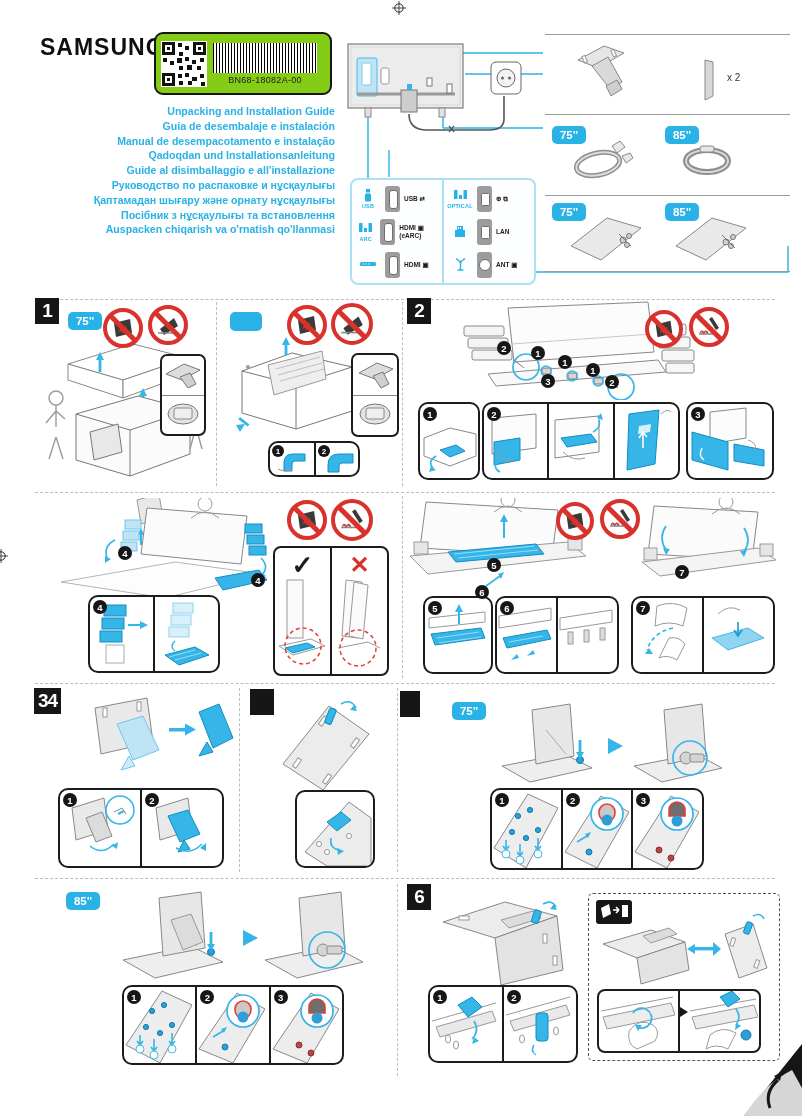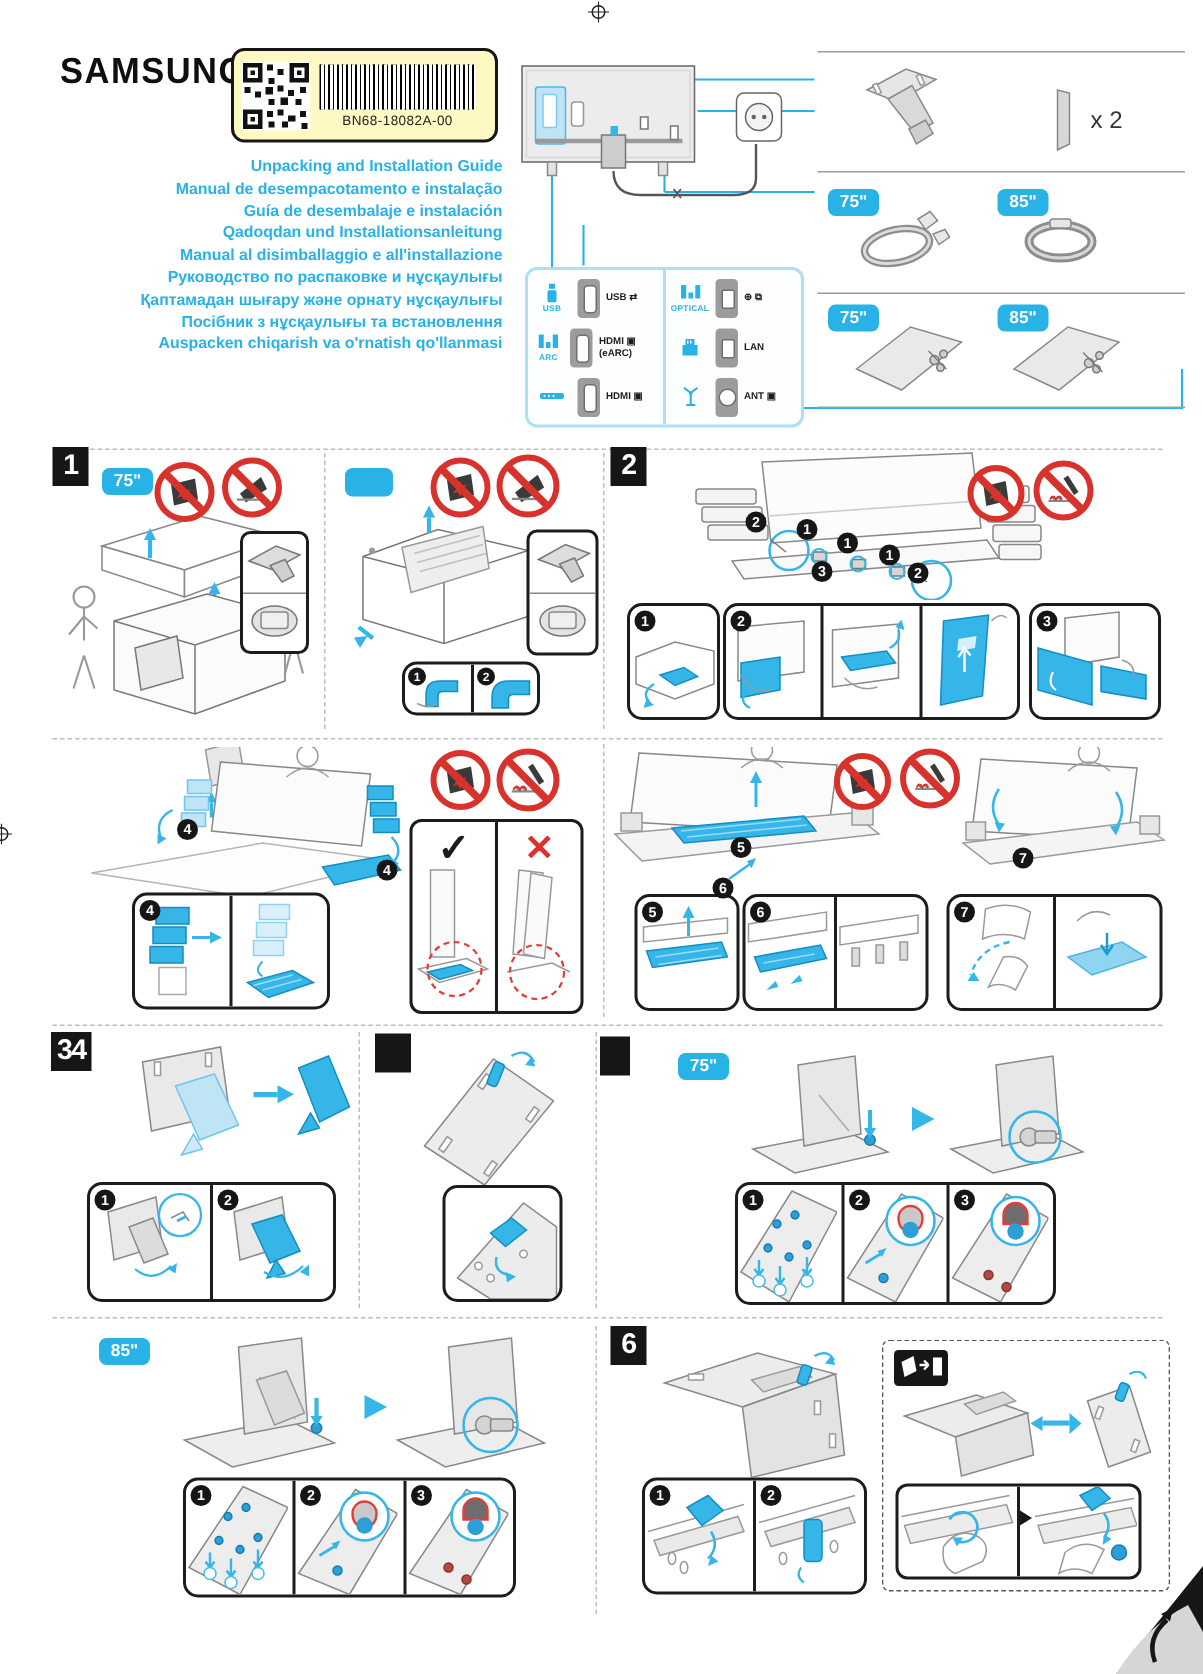--- a/index.html
+++ b/index.html
@@ -1,21 +1,21 @@
 <!DOCTYPE html>
 <html><head>
 <meta charset="utf-8">
 <style>
 *{margin:0;padding:0;box-sizing:border-box}
 html,body{background:#fff}
 body{width:802px;height:1116px;font-family:"Liberation Sans",sans-serif;position:relative;overflow:hidden}
 .page{position:absolute;inset:0;background:#fff}
 .abs{position:absolute}
 .logo{position:absolute;left:40px;top:34px;font-size:23px;font-weight:800;letter-spacing:1px;color:#0f0f0f;transform:scaleY(1.05)}
-.label-box{position:absolute;left:154px;top:32px;width:178px;height:63px;border:2.5px solid #161616;border-radius:9px;display:flex;align-items:center;padding:5px;gap:6px;background:#fef9c3}
+.label-box{position:absolute;left:154px;top:32px;width:178px;height:63px;border:2.5px solid #161616;border-radius:9px;display:flex;align-items:center;padding:5px;gap:6px;background:#84cc16}
 .barcode{width:104px;height:30px;background-image:repeating-linear-gradient(90deg,#000 0 1px,#fff 1px 3px),repeating-linear-gradient(90deg,#000 0 2px,rgba(255,255,255,0) 2px 7px)}
 .partnum{font-size:9px;color:#222;text-align:center;margin-top:2px;letter-spacing:.3px}
 .titles{position:absolute;left:40px;top:104px;width:295px;text-align:right;color:#29b2e5;font-weight:bold;font-size:10.6px;line-height:14.8px}
 .ports{position:absolute;left:350px;top:178px;width:186px;height:107px;border:2px solid #ace0f4;border-radius:8px;display:flex;background:#fdfeff}
 .pcol{flex:1;display:flex;flex-direction:column;padding:2px 0}
 .pcol+.pcol{border-left:2px solid #ace0f4}
 .prow{flex:1;display:flex;align-items:center;padding:0 3px}
 .devcol{width:26px;display:flex;flex-direction:column;align-items:center;gap:1px}
 .devname{font-size:5.5px;font-weight:bold;color:#29b2e5;letter-spacing:.2px}
 .pport{width:15px;height:26px;background:#9c9c9c;border-radius:3px;position:relative;margin:0 4px;flex:none}
@@ -35,21 +35,21 @@
 .inset{position:absolute;border:2px solid #1c1c1c;border-radius:7px;background:#fff;display:flex;flex-direction:column;overflow:hidden}
 .inset .icell{flex:1;position:relative;border-bottom:1.5px solid #888}
 .inset .icell:last-child{border-bottom:none}
 .vdash{position:absolute;width:0;border-left:1.5px dashed #bdbdbd}
 .hdash{position:absolute;height:0;border-top:1.5px dashed #bdbdbd}
 .prohibit{position:absolute;border:4px solid #d8322d;border-radius:50%;background:#fff;z-index:4}
 .prohibit svg{position:absolute;inset:3px}
 .prohibit::after{content:"";position:absolute;left:50%;top:50%;width:118%;height:4.5px;background:#d8322d;transform:translate(-50%,-50%) rotate(45deg);border-radius:2px}
 .checkmark{font-size:26px;font-weight:bold;color:#1c1c1c;position:absolute;top:2px;left:50%;transform:translateX(-50%)}
 .crossmark{font-size:24px;font-weight:bold;color:#d8322d;position:absolute;top:3px;left:50%;transform:translateX(-50%)}
-.x2label{position:absolute;font-size:16px;color:#333}
+.x2label{position:absolute;font-size:10px;color:#333}
 .dashedbox{position:absolute;border:1.5px dashed #555;border-radius:5px;background:#fff}
 .miniicon{position:absolute;width:36px;height:24px;background:#161616;border-radius:3px;z-index:3}
 svg{display:block}
 </style>
 </head>
 <body>
 
 <div class="page">
 
   <svg class="abs" style="left:392px;top:1px" width="14" height="14">
@@ -102,24 +102,24 @@
         </g>
     </svg>
     <div>
       <div class="barcode"></div>
       <div class="partnum">BN68-18082A-00</div>
     </div>
   </div>
 
   <div class="titles">
     <div>Unpacking and Installation Guide</div>
+    <div>Guía de desembalaje e instalación</div>
     <div>Manual de desempacotamento e instalação</div>
-    <div>Guía de desembalaje e instalación</div>
     <div>Qadoqdan und Installationsanleitung</div>
-    <div>Manual al disimballaggio e all'installazione</div>
+    <div>Guide al disimballaggio e all'installazione</div>
     <div>Руководство по распаковке и нұсқаулығы</div>
     <div>Қаптамадан шығару және орнату нұсқаулығы</div>
     <div>Посібник з нұсқаулығы та встановлення</div>
     <div>Auspacken chiqarish va o'rnatish qo'llanmasi</div>
   </div>
 
   <svg class="abs" style="left:340px;top:28px" width="460" height="260">
     <g stroke="#29b2e5" stroke-width="1.4" fill="none">
       <path d="M70 25 H203"></path>
         <path d="M125 46 H203"></path>

